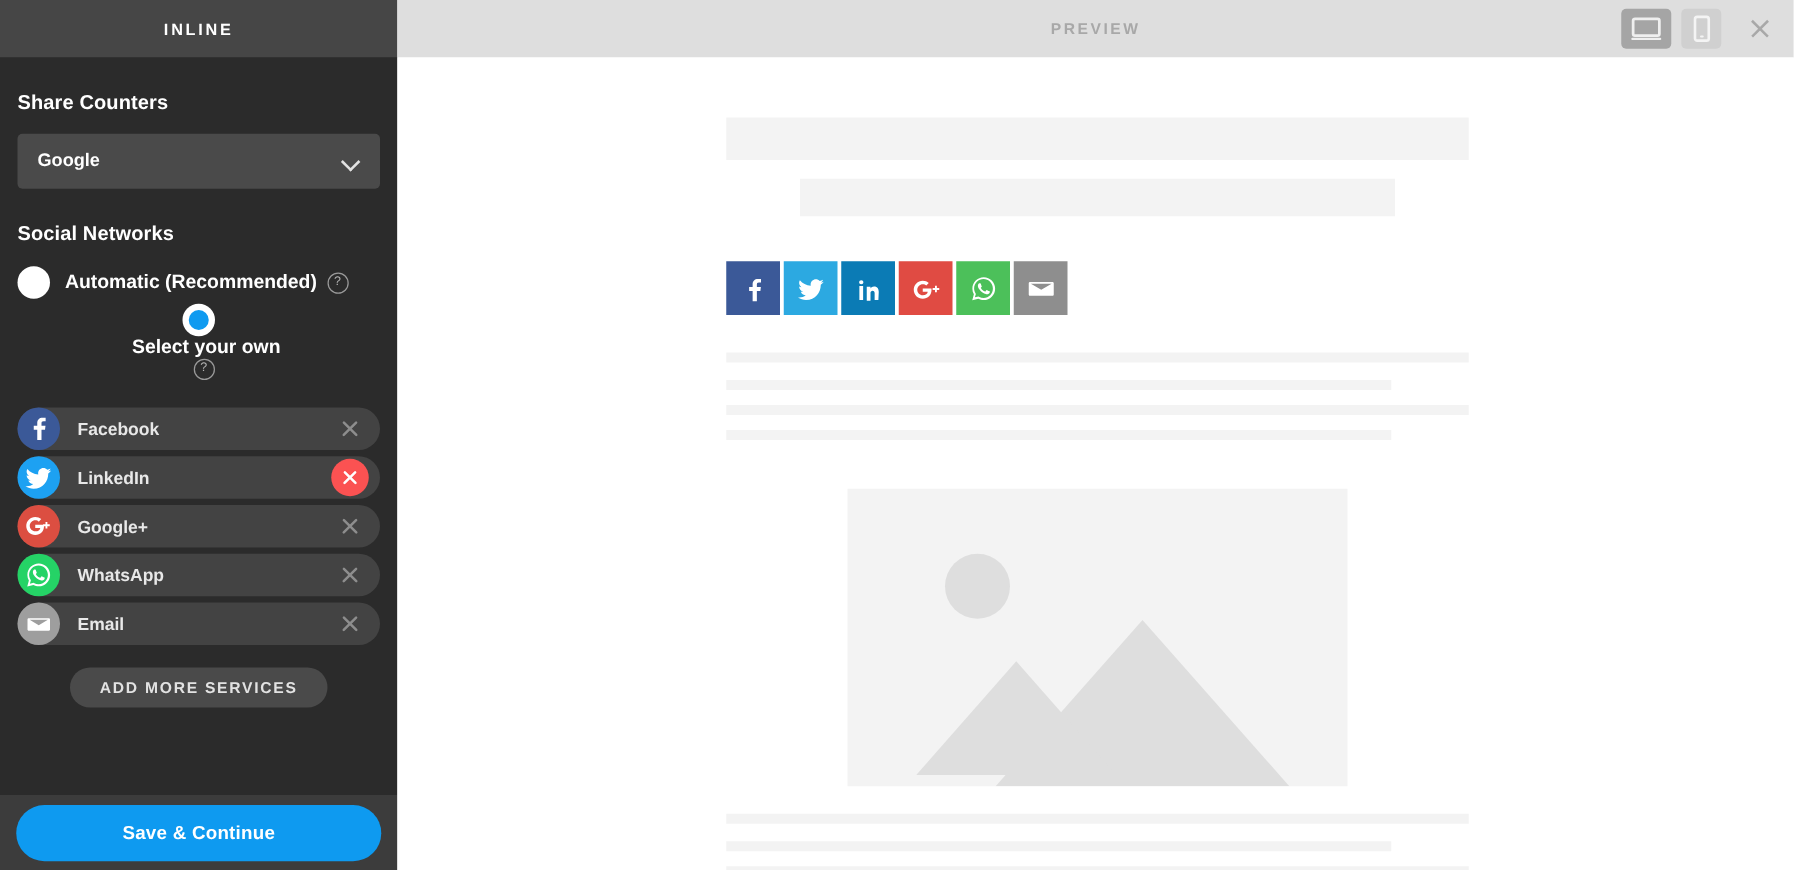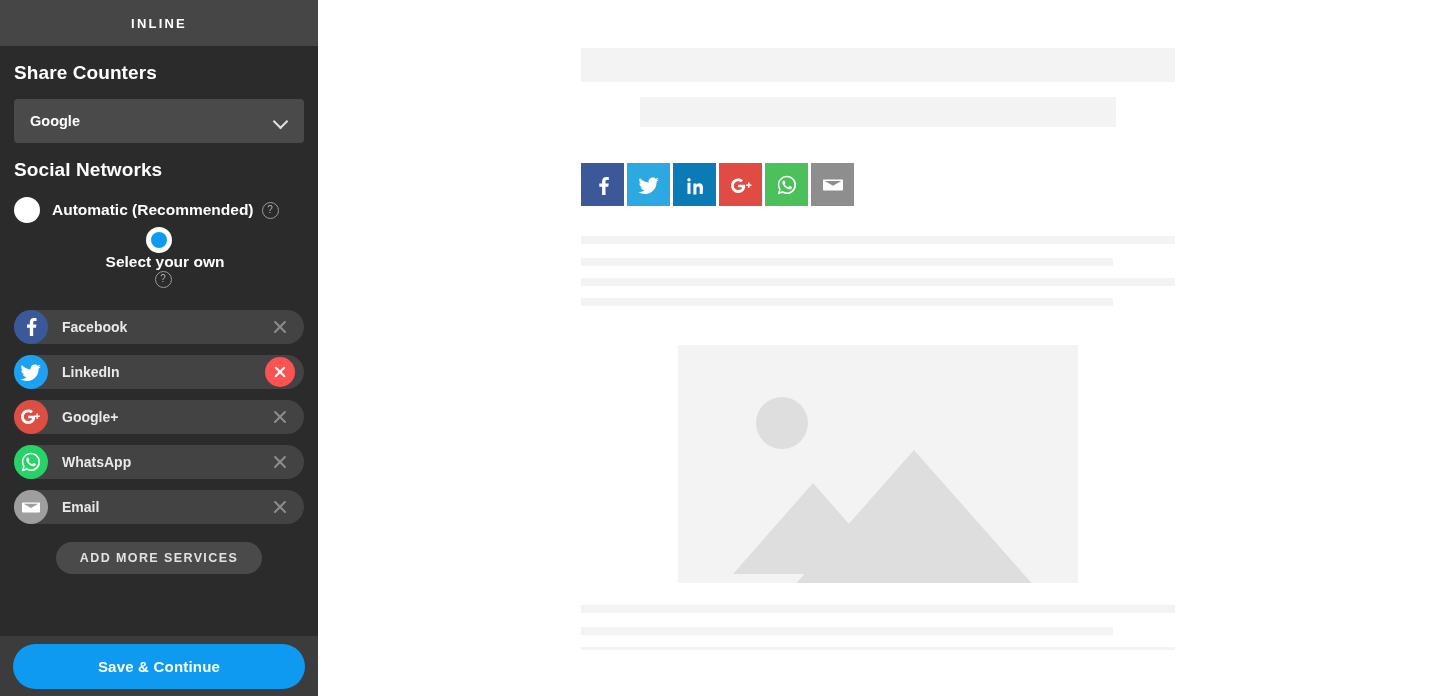--- a/index.html
+++ b/index.html
@@ -50,24 +50,24 @@
     left: 0;
     width: 318px;
     height: 590px;
     background: #2b2b2b;
     box-sizing: border-box;
     padding: 0 14px;
     overflow: hidden;
   }
   .section-title {
     color: #ffffff;
-    font-size: 19px;
+    font-size: 16px;
     font-weight: bold;
     margin: 0;
-    padding-top: 16px;
+    padding-top: 28px;
     letter-spacing: 0.1px;
   }
 
   
   .select-box {
     margin-top: 15px;
     height: 44px;
     background: #4a4a4a;
     border-radius: 4px;
     display: flex;
@@ -141,21 +141,21 @@
   }
 
   
   .net-list { margin-top: 22px; }
   .net-item {
     height: 34px;
     background: #434343;
     border-radius: 17px;
     display: flex;
     align-items: center;
-    margin-bottom: 11px;
+    margin-bottom: 5px;
     position: relative;
     padding-right: 8px;
   }
   .net-icon {
     width: 34px;
     height: 34px;
     border-radius: 50%;
     flex: 0 0 auto;
     display: flex;
     align-items: center;
@@ -451,20 +451,39 @@
       
     </div>
 
     <div class="sidebar-footer">
       <button class="save-btn">Save &amp; Continue</button>
     </div>
   </div>
 
   <div class="preview">
 
+    <div class="preview-header">
+      <div class="preview-title">PREVIEW</div>
+
+      <div class="preview-controls">
+        <div class="view-btn active">
+          <svg width="26" height="20" viewBox="0 0 26 20">
+            <rect x="2.5" y="2" width="21" height="13.5" rx="1.5" fill="none" stroke="#efefef" stroke-width="2.2"></rect>
+            <rect x="1" y="17.2" width="24" height="1.8" rx="0.9" fill="#efefef"></rect>
+          </svg>
+        </div>
+        <div class="view-btn mobile">
+          <svg width="15" height="22" viewBox="0 0 15 22">
+            <rect x="2" y="1.5" width="11" height="19" rx="1.8" fill="none" stroke="#f4f4f4" stroke-width="2.1"></rect>
+            <rect x="6" y="16.3" width="3" height="1.6" rx="0.8" fill="#f4f4f4"></rect>
+          </svg>
+        </div>
+        <div class="close-x"></div>
+      </div>
+    </div>
 
     <div class="preview-body">
 
       <div class="ph" style="left:263px; top:48px; width:594px; height:34px;"></div>
       <div class="ph" style="left:322px; top:97px; width:476px; height:30px;"></div>
 
       <div class="share-row">
         <div class="share-btn" style="background:#3b5998">
           <svg width="24" height="24" viewBox="0 0 24 24">
               <path fill="#fff" d="M14.5 22v-8.2h2.8l.4-3.2h-3.2v-2c0-.9.3-1.6 1.6-1.6h1.7V4.2c-.3 0-1.3-.1-2.5-.1-2.5 0-4.2 1.5-4.2 4.3v2.2H8.3v3.2h2.8V22z"></path>

